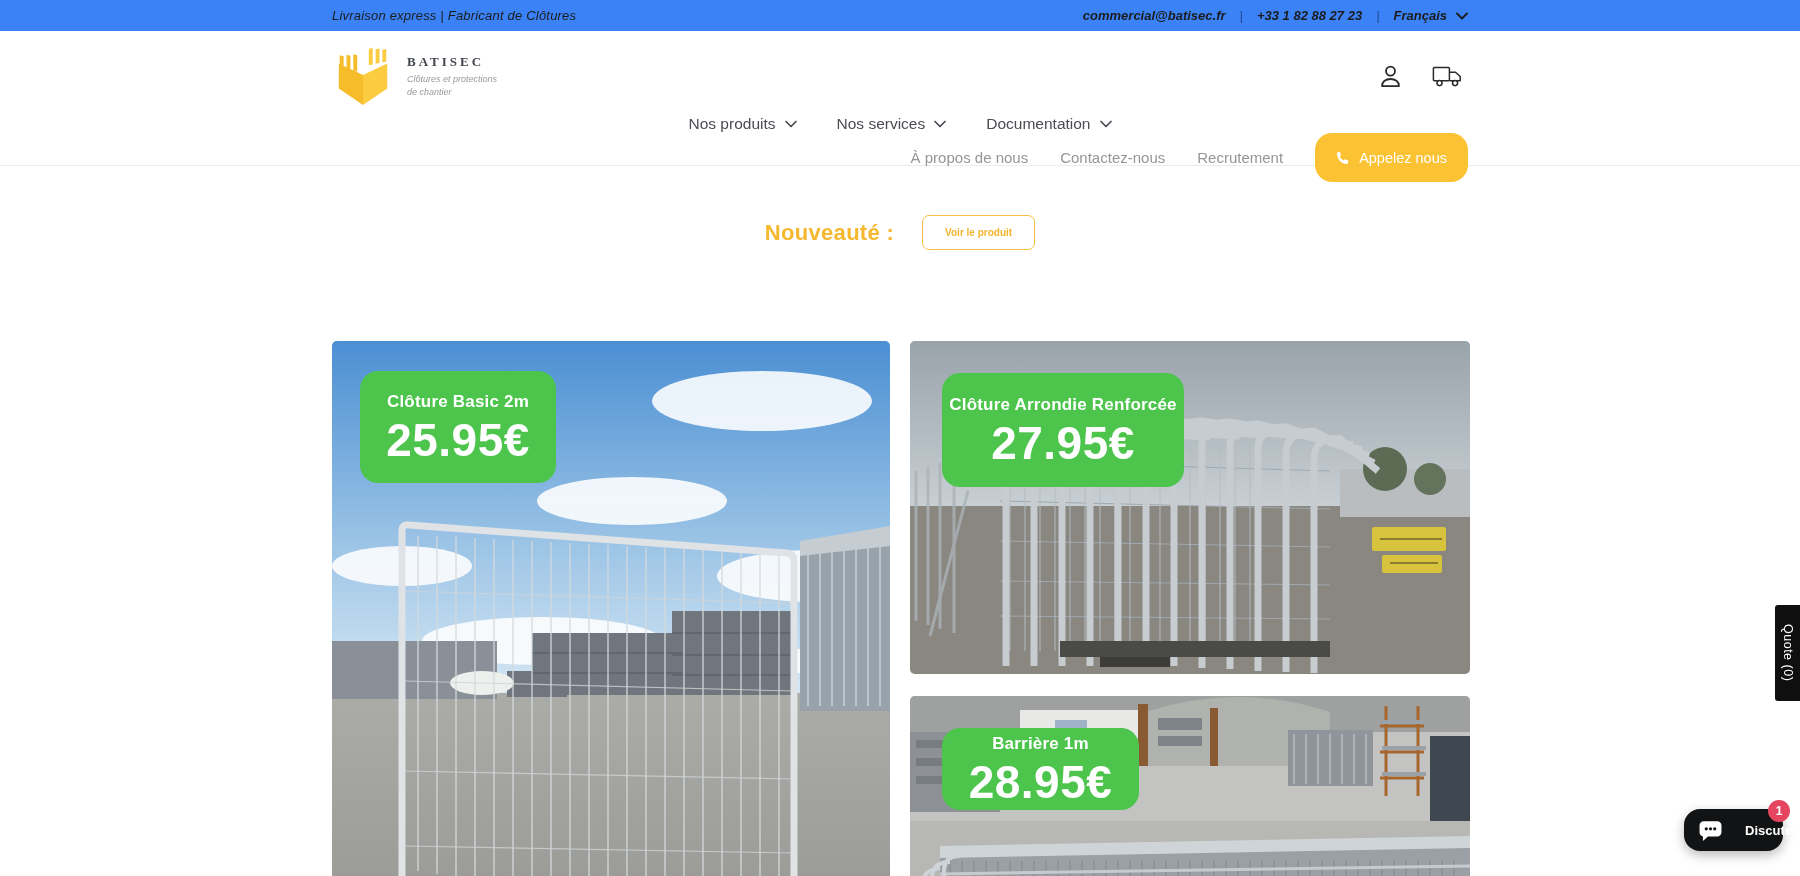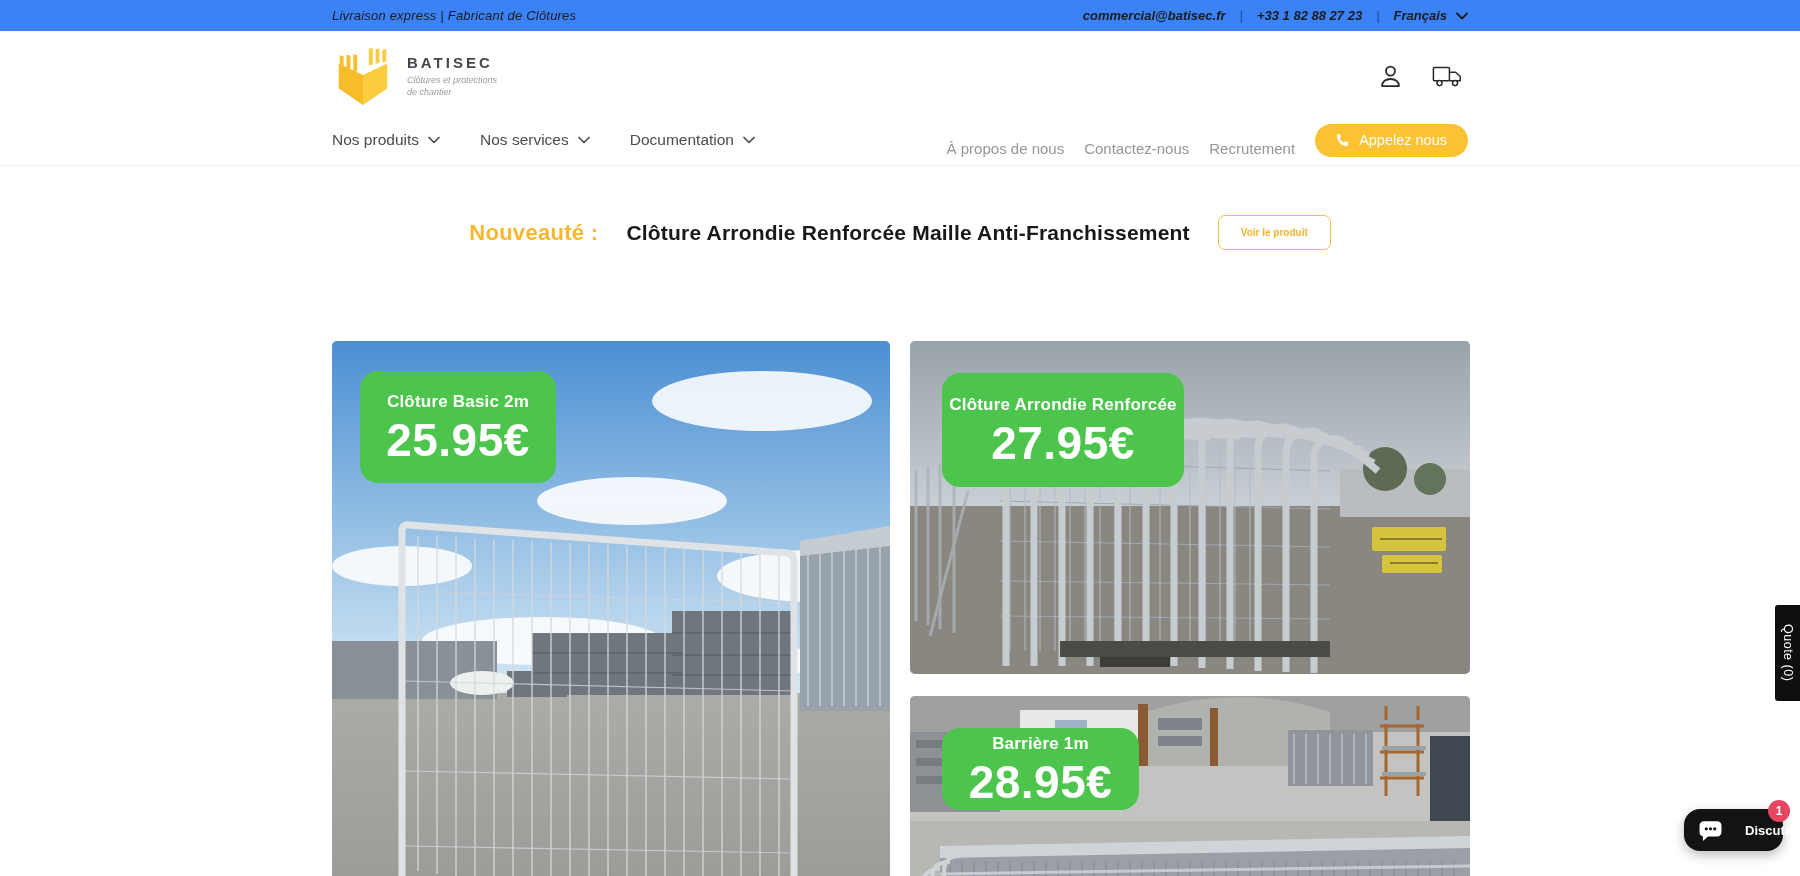--- a/index.html
+++ b/index.html
@@ -12,36 +12,36 @@
   .topbar .container { height:31px; display:flex; align-items:center; font-size:13px; color:#1c1c1c; }
   .topbar-left { font-weight:400; letter-spacing:.2px; }
   .topbar-right { margin-left:auto; display:flex; align-items:center; gap:14px; font-weight:700; }
   .topbar-sep { color:rgba(0,0,0,.45); font-weight:400; }
   .lang { display:flex; align-items:center; gap:9px; cursor:pointer; }
 
   
   header { background:#fff; border-bottom:1px solid #ECECEC; padding-top:6px; }
   .logo-row { height:78px; display:flex; align-items:center; }
   .logo { display:flex; align-items:center; gap:13px; cursor:pointer; }
-  .brand-name { font-size:15px; font-weight:700; letter-spacing:3px; color:#43464E; }
+  .brand-name { font-size:13px; font-weight:700; letter-spacing:3px; color:#43464E;font-family:Liberation Serif, serif; }
   .brand-tagline { font-size:9px; color:#9a9a9a; line-height:1.35; margin-top:3px;font-style:italic; }
   .search { margin-left:90px; width:683px; height:41px; background:#ECECEC; border-radius:8px;
     display:flex; align-items:center; padding:0 15px; gap:11px; }
   .search input { flex:1; background:transparent; border:none; outline:none; font-size:15px;
     color:#444; font-family:"Liberation Sans", sans-serif; }
   .search input::placeholder { color:#9c9c9c; }
   .header-icons { margin-left:auto; display:flex; align-items:center; gap:28px; padding-right:4px; }
   .icon-btn { cursor:pointer; display:flex; align-items:center; }
 
-  .nav-row { height:50px; display:flex; align-items:center; }
+  .nav-row { height:50px; display:flex; align-items:center;flex-direction:column; }
   .nav-left { display:flex; align-items:center; gap:40px; }
   .nav-item { display:flex; align-items:center; gap:9px; font-size:15.5px; color:#4B4B52; cursor:pointer; }
-  .nav-right { margin-left:auto; display:flex; align-items:flex-end; gap:20px; }
+  .nav-right { margin-left:auto; display:flex; align-items:center; gap:32px; }
   .nav-link { font-size:15px; color:#95959A; cursor:pointer; }
-  .call-btn { height:33px; padding:0 21px; background:#FBC233; border:none; border-radius:17px;
+  .call-btn { height:49px; padding:0 21px; background:#FBC233; border:none; border-radius:17px;
     color:#fff; font-size:14.5px; display:flex; align-items:center; gap:9px; cursor:pointer;
     font-family:"Liberation Sans", sans-serif; }
 
   
   .hero { margin-top:49px; display:flex; align-items:center; justify-content:center; gap:28px; }
   .hero-label { font-size:22px; font-weight:700; color:#F6B82F; letter-spacing:.3px; }
   .hero-title { font-size:21px; font-weight:700; color:#17181C; letter-spacing:.2px; }
   .hero-cta { background:#fff; border:1.5px solid #F5C044; border-radius:7px; color:#F2B42D;
     font-size:10px; font-weight:700; padding:11px 22px; cursor:pointer;
     font-family:"Liberation Sans", sans-serif; }
@@ -182,21 +182,20 @@
           </span>
           <span>Appelez nous</span>
         </button>
       </div>
     </div>
   </div>
 </header>
 
 <div class="hero container">
   <span class="hero-label">Nouveauté :</span>
-  <span class="hero-title">Clôture Arrondie Renforcée Maille Anti-Franchissement</span>
   <button class="hero-cta">Voir le produit</button>
 </div>
 
 <div class="products container">
 
   <div class="card card-tall">
     <svg class="photo" viewBox="0 0 558 688" preserveAspectRatio="none">
       <defs>
         <linearGradient id="sky1" x1="0" y1="0" x2="0" y2="1">
           <stop offset="0" stop-color="#4b8fd3"></stop>

